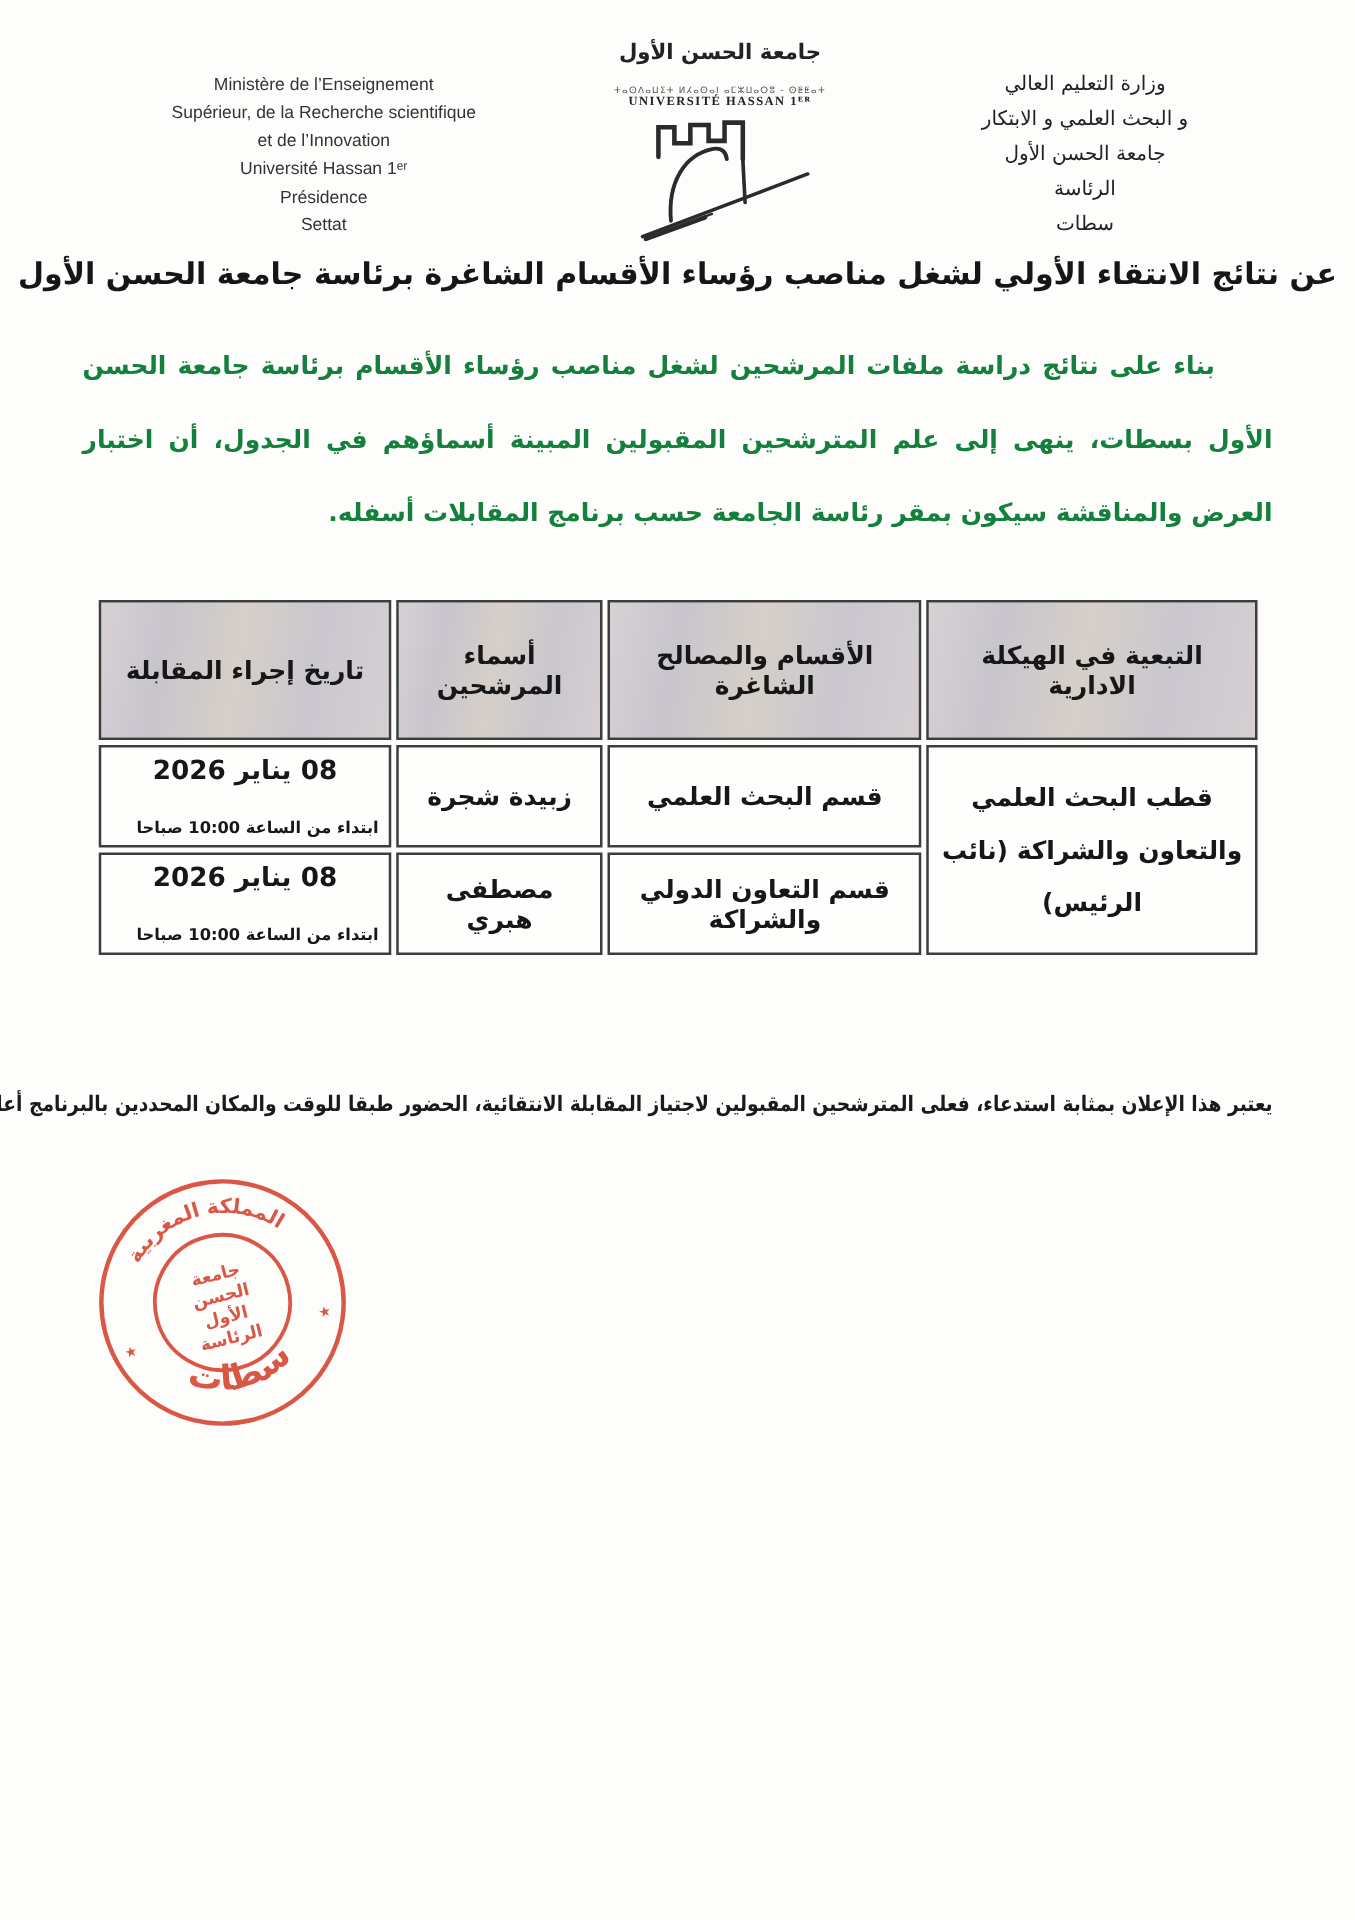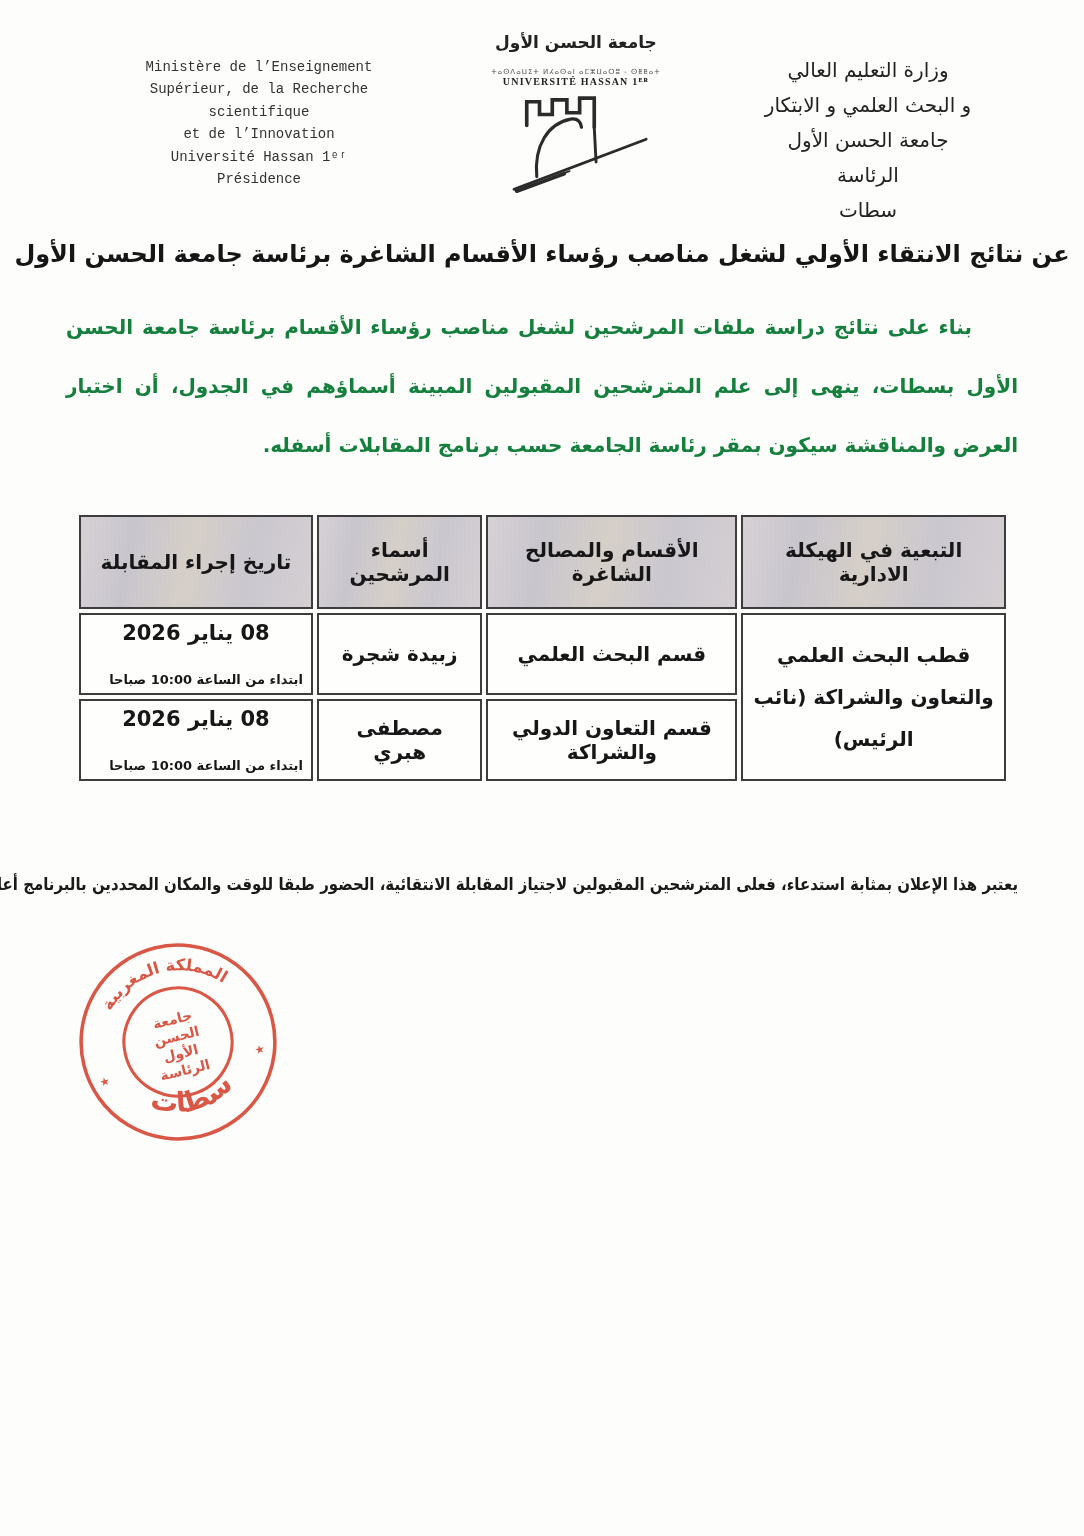--- a/index.html
+++ b/index.html
@@ -5,45 +5,45 @@
   * { margin:0; padding:0; box-sizing:border-box; }
   html,body { background:#ffffff; }
   .page {
     position:relative; width:1084px; height:1536px; margin:0 auto;
     background:#fdfdfb; color:#1d1d1d; overflow:hidden;
     font-family:"DejaVu Sans", sans-serif;
   }
   
   .letterhead { display:flex; justify-content:space-between; align-items:flex-start; padding:40px 86px 0 104px; }
   .hdr-fr { width:310px; text-align:center; padding-top:16px;
-            font-family:Liberation Mono, monospace; font-size:14px; line-height:1.6; color:#333; }
+            font-family:Liberation Sans, sans-serif; font-size:14px; line-height:1.6; color:#333; }
   .hdr-logo { width:230px; text-align:center; margin-top:-8px; }
   .logo-ar  { font-size:17px; font-weight:bold; direction:rtl; color:#222; }
   .logo-tif { font-size:7px; letter-spacing:1px; color:#555; margin-top:16px; }
   .logo-fr  { font-family:"Liberation Serif", serif; font-size:10px; font-weight:bold; letter-spacing:1.2px; color:#222; }
   .tower    { display:block; margin:2px auto 0; }
   .hdr-ar { width:260px; text-align:center; padding-top:13px; direction:rtl;
-            font-size:20px; line-height:1.75; color:#222; }
+            font-size:16px; line-height:1.75; color:#222; }
   
   .title    { text-align:center; margin-top:10px; direction:rtl;
               font-size:44px; font-weight:bold; color:#161616; }
   .subtitle { text-align:center; margin-top:12px; direction:rtl; white-space:nowrap;
               font-size:24px; font-weight:bold; color:#161616; }
   
   .intro { margin:30px 66px 0 66px; direction:rtl; text-align:justify; text-indent:46px;
            font-size:20px; font-weight:bold; line-height:2.95; color:#15803d; }
   .closing { position:absolute; top:874px; right:66px; width:952px; direction:rtl; text-align:right;
              white-space:nowrap; font-size:17px; font-weight:bold; color:#1a1a1a;
              transform:scaleX(.88); transform-origin:right center; }
   
   .tbl-wrap { margin:36px 74px 0 75px; }
   table { width:935px; direction:rtl; border-collapse:separate; border-spacing:4px; }
   th, td { border:2.5px solid #3d3d3d; text-align:center; vertical-align:middle;
            font-weight:bold; color:#171717; padding:6px 8px; }
-  thead th { height:94px; font-size:20px;
+  thead th { height:112px; font-size:20px;
     background:linear-gradient(100deg,#d7d1d5 0%,#c8c5cd 22%,#d6cfc8 47%,#cac7cf 72%,#d5cfd2 100%); }
   tbody td { height:68px; font-size:20px; background:#fefefd; }
   .col-structure { width:266px; } .col-dept { width:252px;margin-left:20px; }
   .col-name { width:166px; }     .col-date { width:235px; }
   .structure-cell { font-size:20px; line-height:2.1; }
   .date-main { display:block; font-size:21px; }
   .date-sub  { display:block; font-size:13px; margin-top:27px;text-align:right; }
   
   .stamp { position:absolute; left:76px; top:940px; width:204px; height:204px;
            transform:rotate(-14deg); opacity:.93; }
@@ -54,20 +54,21 @@
 
 <div class="page">
 
   <div class="letterhead">
     <div class="hdr-fr">
       <div>Ministère de l’Enseignement</div>
       <div>Supérieur, de la Recherche scientifique</div>
       <div>et de l’Innovation</div>
       <div>Université Hassan 1ᵉʳ</div>
       <div>Présidence</div>
+      <div>Settat</div>
     </div>
 
     <div class="hdr-logo">
       <div class="logo-ar">جامعة الحسن الأول</div>
       <div class="logo-tif">ⵜⴰⵙⴷⴰⵡⵉⵜ ⵍⵃⴰⵙⴰⵏ ⴰⵎⵣⵡⴰⵔⵓ - ⵙⵟⵟⴰⵜ</div>
       <div class="logo-fr">UNIVERSITÉ HASSAN 1ᴱᴿ</div>
       <svg class="tower" width="160" height="104" viewBox="0 0 170 114" fill="none">
         <path d="M 31,40 L 31,14 L 45,14 L 45,28 L 59,28 L 59,12 L 75,12 L 75,26 L 89,26 L 89,10 L 105,10 L 105,42" stroke="#2b2b2b" stroke-width="4" stroke-linecap="round" fill="none"></path>
         <path d="M 105,42 L 107,80" stroke="#2b2b2b" stroke-width="3.2" stroke-linecap="round"></path>
         <path d="M 42,96 C 39,62 54,38 79,33 C 86,32 90,35 91,42" stroke="#2b2b2b" stroke-width="3.4" stroke-linecap="round" fill="none"></path>

